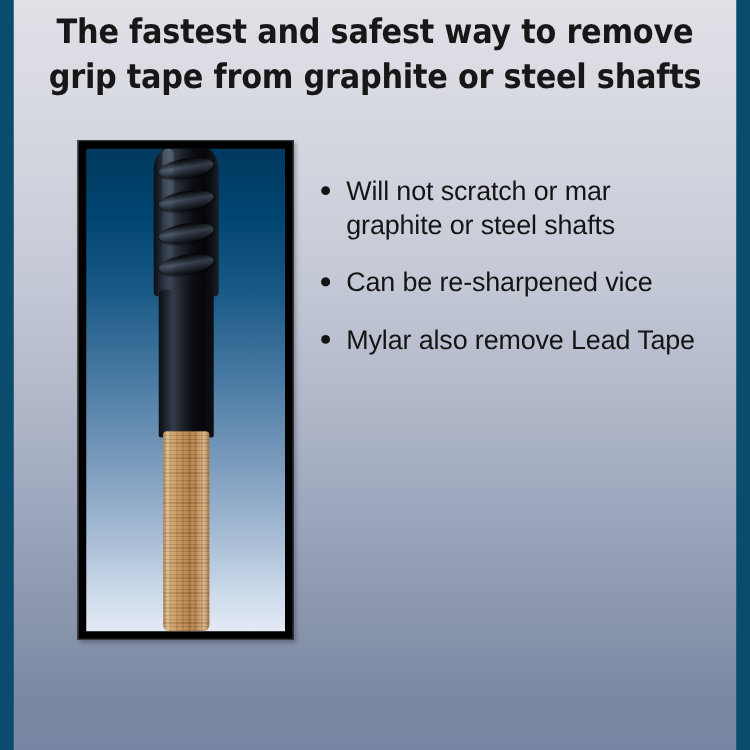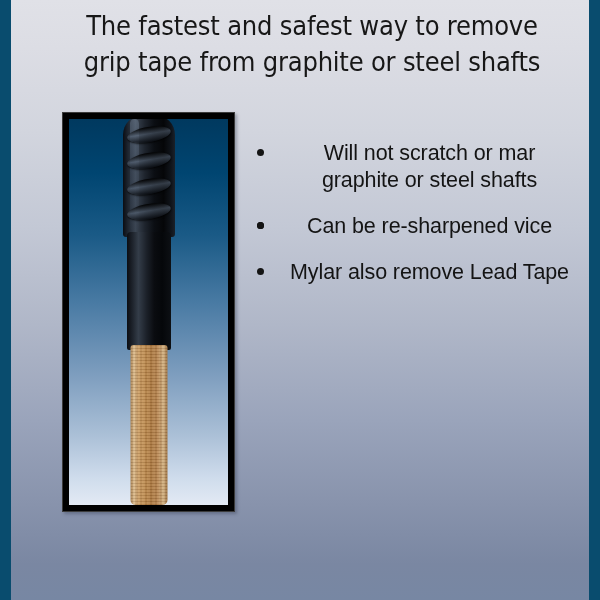--- a/index.html
+++ b/index.html
@@ -39,26 +39,26 @@
     width: 11px;
     height: 600px;
     background: #094c6e;
   }
   .edge-bar.left  { left: 0; }
   .edge-bar.right { right: 0; }
 
   
   #title {
     position: absolute;
-    left: 23px;
+    left: 11px;
     top: 8px;
     width: 578px;
     text-align: center;
     font-family: "DejaVu Sans Condensed", "Liberation Sans Narrow", "Liberation Sans", sans-serif;
-    font-weight: normal;
+    font-weight: bold;
     font-size: 27px;
     line-height: 36px;
     color: #171717;
     letter-spacing: -0.2px;
   }
   #title .tline { display: block; white-space: nowrap; }
 
   
   #photo-frame {
     position: absolute;
@@ -202,21 +202,20 @@
     width: 330px;
   }
   .bullet-item {
     position: relative;
     padding-left: 25px;
     margin-bottom: 19px;
     font-size: 21.5px;
     line-height: 27px;
     color: #141414;
     letter-spacing: -0.1px;
-    text-align: center;
   }
   .bullet-item .dot {
     position: absolute;
     left: 5px;
     top: 9px;
     width: 7px;
     height: 7px;
     border-radius: 50%;
     background: #141414;
   }

